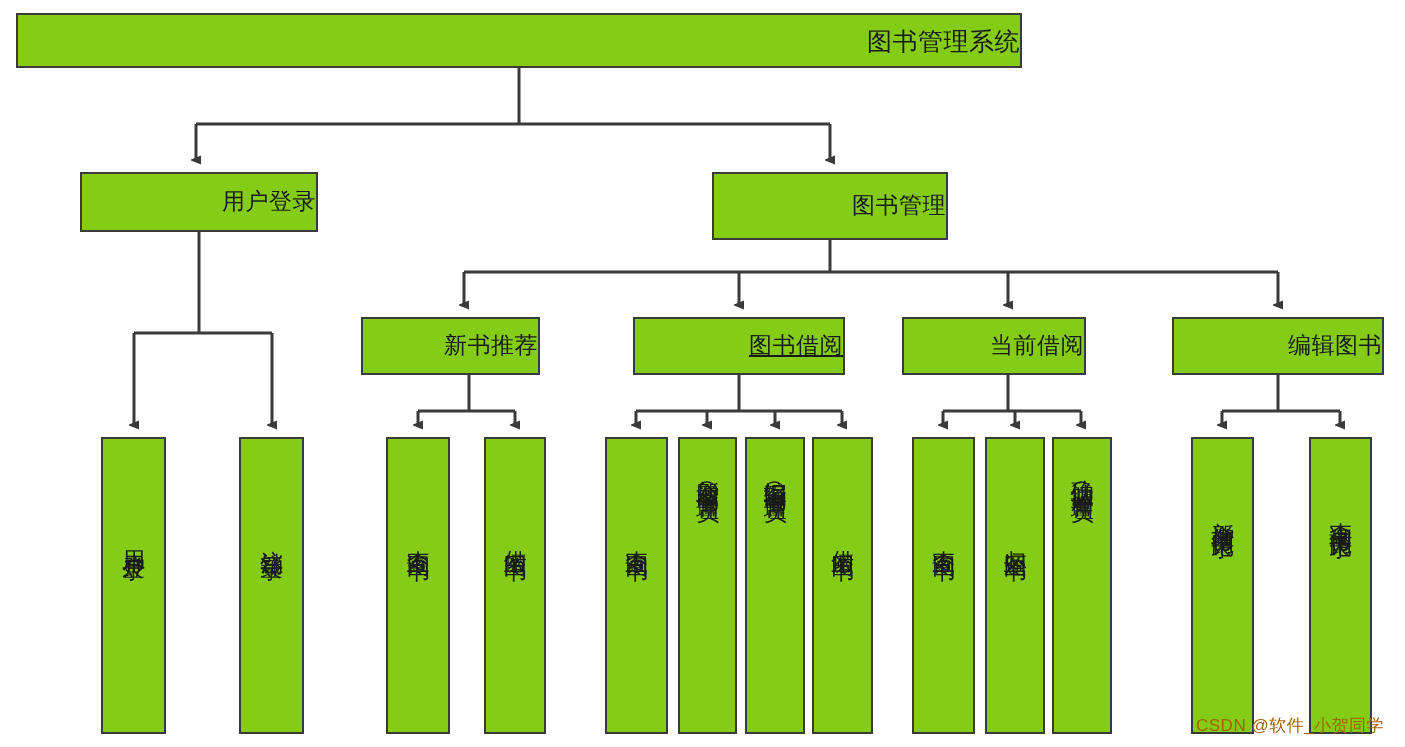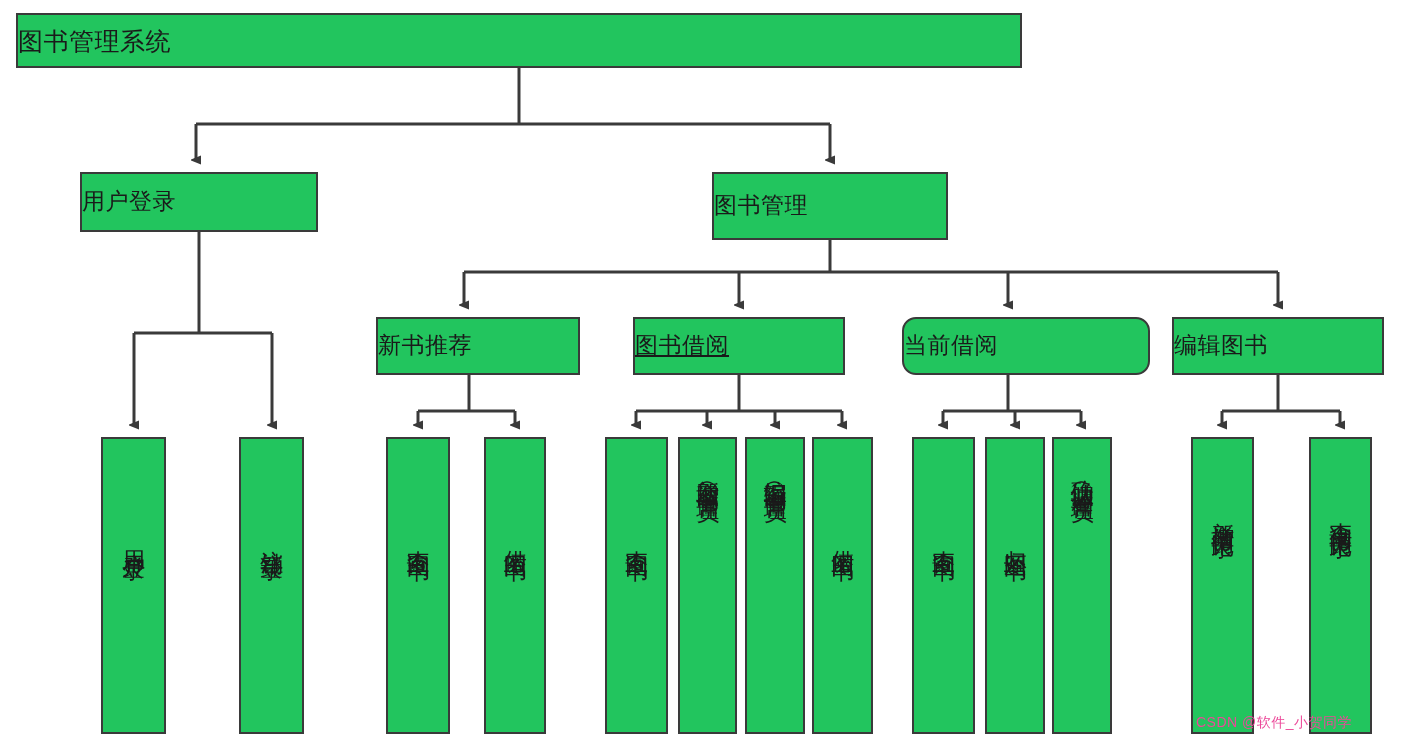--- a/index.html
+++ b/index.html
@@ -21,25 +21,25 @@
     position: absolute;
     left: 0;
     top: 0;
     width: 1405px;
     height: 747px;
     pointer-events: none;
   }
   .node {
     position: absolute;
     box-sizing: border-box;
-    background: #22c55e;
+    background: #84cc16;
     border: 2.5px solid #3a3a3a;
     display: flex;
     align-items: center;
-    justify-content: flex-start;
+    justify-content: flex-end;
     color: #1a1a1a;
   }
   .node .label {
     display: block;
     text-align: center;
     line-height: 1.28;
     white-space: pre-line;
   }
   .node.horizontal .label {
     writing-mode: horizontal-tb;
@@ -55,22 +55,22 @@
     text-orientation: upright;
     font-size: 23px;
     letter-spacing: 3px;
     margin: 0 auto;
   }
   .node.root .label {
     font-size: 25px;
   }
   .watermark {
     position: absolute;
-    font-size: 14px;
-    color: #ec4899;
+    font-size: 17px;
+    color: #a16207;
     white-space: nowrap;
     letter-spacing: 0.5px;
   }
 </style>
 </head>
 <body>
 
 <div id="diagram-root">
 
   <svg id="edges" viewBox="0 0 1405 747" xmlns="http://www.w3.org/2000/svg">
@@ -129,27 +129,27 @@
     <span class="label">图书管理系统</span>
   </div>
 
   <div class="node horizontal" style="left: 80px; top: 172px; width: 238px; height: 60px;">
     <span class="label">用户登录</span>
   </div>
   <div class="node horizontal" style="left: 712px; top: 172px; width: 236px; height: 68px;">
     <span class="label">图书管理</span>
   </div>
 
-  <div class="node horizontal" style="left: 376px; top: 317px; width: 204px; height: 58px;">
+  <div class="node horizontal" style="left: 361px; top: 317px; width: 179px; height: 58px;">
     <span class="label">新书推荐</span>
   </div>
   <div class="node horizontal" style="left: 633px; top: 317px; width: 212px; height: 58px; text-decoration: underline;">
     <span class="label">图书借阅</span>
   </div>
-  <div class="node horizontal" style="left: 902px; top: 317px; width: 248px; height: 58px; border-radius: 14px;">
+  <div class="node horizontal" style="left: 902px; top: 317px; width: 184px; height: 58px;">
     <span class="label">当前借阅</span>
   </div>
   <div class="node horizontal" style="left: 1172px; top: 317px; width: 212px; height: 58px;">
     <span class="label">编辑图书</span>
   </div>
 
   <div class="node vertical" style="left: 101px; top: 437px; width: 65px; height: 297px;">
     <span class="label" style="margin-top: 93px;">用户登录</span>
   </div>
   <div class="node vertical" style="left: 239px; top: 437px; width: 65px; height: 297px;">

